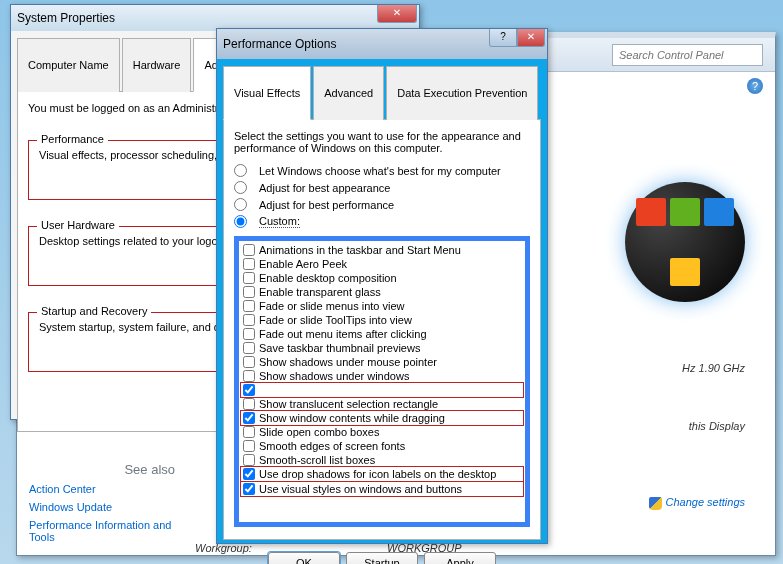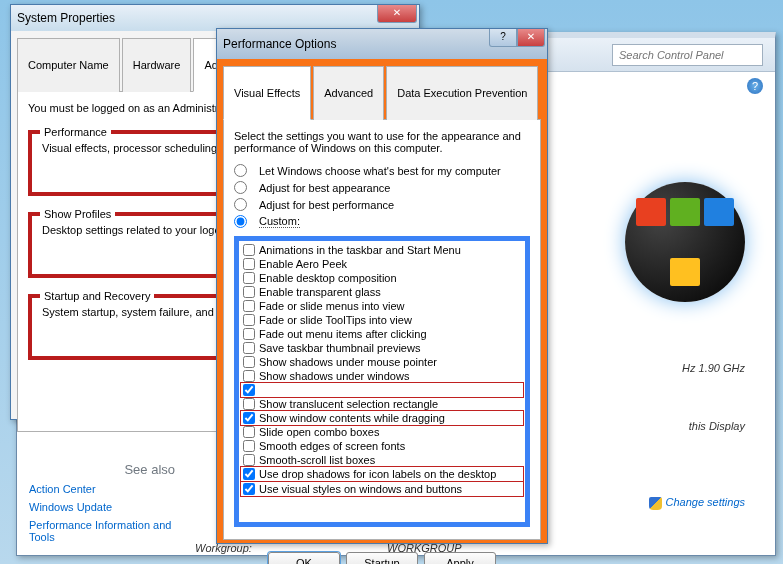--- a/index.html
+++ b/index.html
@@ -93,34 +93,34 @@
   }
   .tabstrip{display:flex; margin:6px 6px 0 6px; border-bottom:1px solid #b0b0b0;}
   .tab{
     padding:20px 10px; font-size:11px;
     border:1px solid #b0b0b0; border-bottom:none;
     background:#f0f0f0; margin-right:2px; cursor:pointer;
     position:relative; top:1px;
   }
   .tab.active{background:#fff; border-bottom:1px solid #fff;}
   .tabpage{background:#fff; border:1px solid #b0b0b0; border-top:none; margin:0 6px 6px 6px; padding:10px; height:340px;}
-  .groupbox{border:4px solid #b91c1c; padding:8px 10px 10px 10px; margin:16px 0; position:relative;}
+  .groupbox{border:1px solid #b91c1c; padding:8px 10px 10px 10px; margin:26px 0; position:relative;}
   .groupbox-title{position:absolute; top:-8px; left:8px; background:#fff; padding:0 4px; font-size:11px;}
   .std-btn{
     min-width:72px; height:22px;
     background:linear-gradient(to bottom,#fdfdfd,#e4e4e4);
     border:1px solid #888; border-radius:3px;
     font-size:11px; cursor:pointer; padding:0 12px;
   }
   .std-btn.default{ box-shadow:0 0 0 1px #5aa0e0; }
   .btn-row{display:flex; justify-content:flex-end; gap:6px; padding:6px;}
   
   #perfopt{
     left:216px; top:28px; width:332px; height:516px;
-    background:#f97316;
+    background:#0ea5e9;
   }
   #perfopt .titlebar{
     background:linear-gradient(to bottom,#d0dce8,#a8c0d8);
     height:30px;
   }
   #perfopt .tabpage{height:420px; font-size:11px; display:flex; flex-direction:column;}
   .desc{margin-bottom:8px;}
   .radio-row{display:flex; align-items:flex-end; margin:2px 0; gap:12px;}
   .radio-row input{margin:0;}
   .dotted{border-bottom:1px dotted #555;}
@@ -184,21 +184,21 @@
     <div class="tab active">Advanced</div>
   </div>
   <div class="tabpage">
     <div>You must be logged on as an Administrat</div>
     <div class="groupbox">
       <span class="groupbox-title">Performance</span>
       <div>Visual effects, processor scheduling, me</div>
       <div style="height:28px"></div>
     </div>
     <div class="groupbox">
-      <span class="groupbox-title">Show Profiles</span>
+      <span class="groupbox-title">User Hardware</span>
       <div>Desktop settings related to your logon</div>
       <div style="height:28px"></div>
     </div>
     <div class="groupbox">
       <span class="groupbox-title">Startup and Recovery</span>
       <div>System startup, system failure, and debu</div>
       <div style="height:28px"></div>
     </div>
   </div>
   <div class="btn-row">

